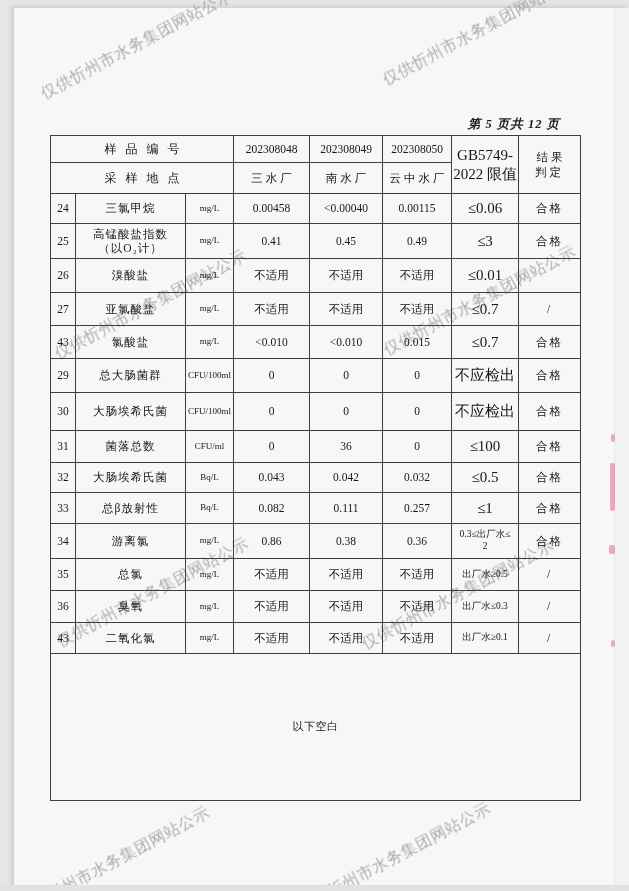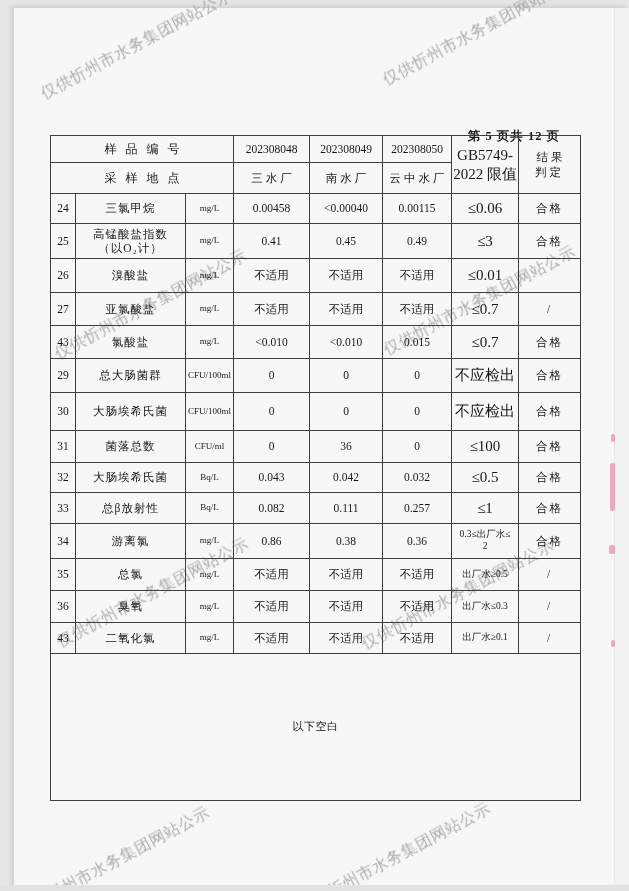--- a/index.html
+++ b/index.html
@@ -22,21 +22,21 @@
     font-size:16px;letter-spacing:.5px;color:#9c9c9c;opacity:.82;
     transform:translate(-50%,-50%) rotate(-28deg);
     filter:blur(.2px);
   }
   .title{
     position:absolute;left:0;top:83px;width:629px;text-align:center;
     font-family:"Liberation Sans",sans-serif;font-weight:bold;
     font-size:17px;letter-spacing:1.5px;color:#141414;
   }
   .report-no{position:absolute;left:48px;top:114px;font-size:12.5px;font-weight:bold;letter-spacing:.5px;}
-  .page-info{position:absolute;right:69px;top:128px;font-size:12.5px;font-weight:bold;letter-spacing:1px;}
+  .page-info{position:absolute;right:69px;top:116px;font-size:12.5px;font-weight:bold;letter-spacing:1px;font-style:italic;}
   table.report{
     position:absolute;left:50px;top:135px;width:530px;
     border-collapse:collapse;table-layout:fixed;
     font-size:11.5px;color:#171717;
   }
   table.report td{
     border:1px solid #3e3e3e;text-align:center;vertical-align:middle;
     padding:0;white-space:pre-line;overflow:hidden;line-height:1.25;
   }
   td.name-cell{text-align:left;padding:0 2px 0 6px;letter-spacing:1px;}

